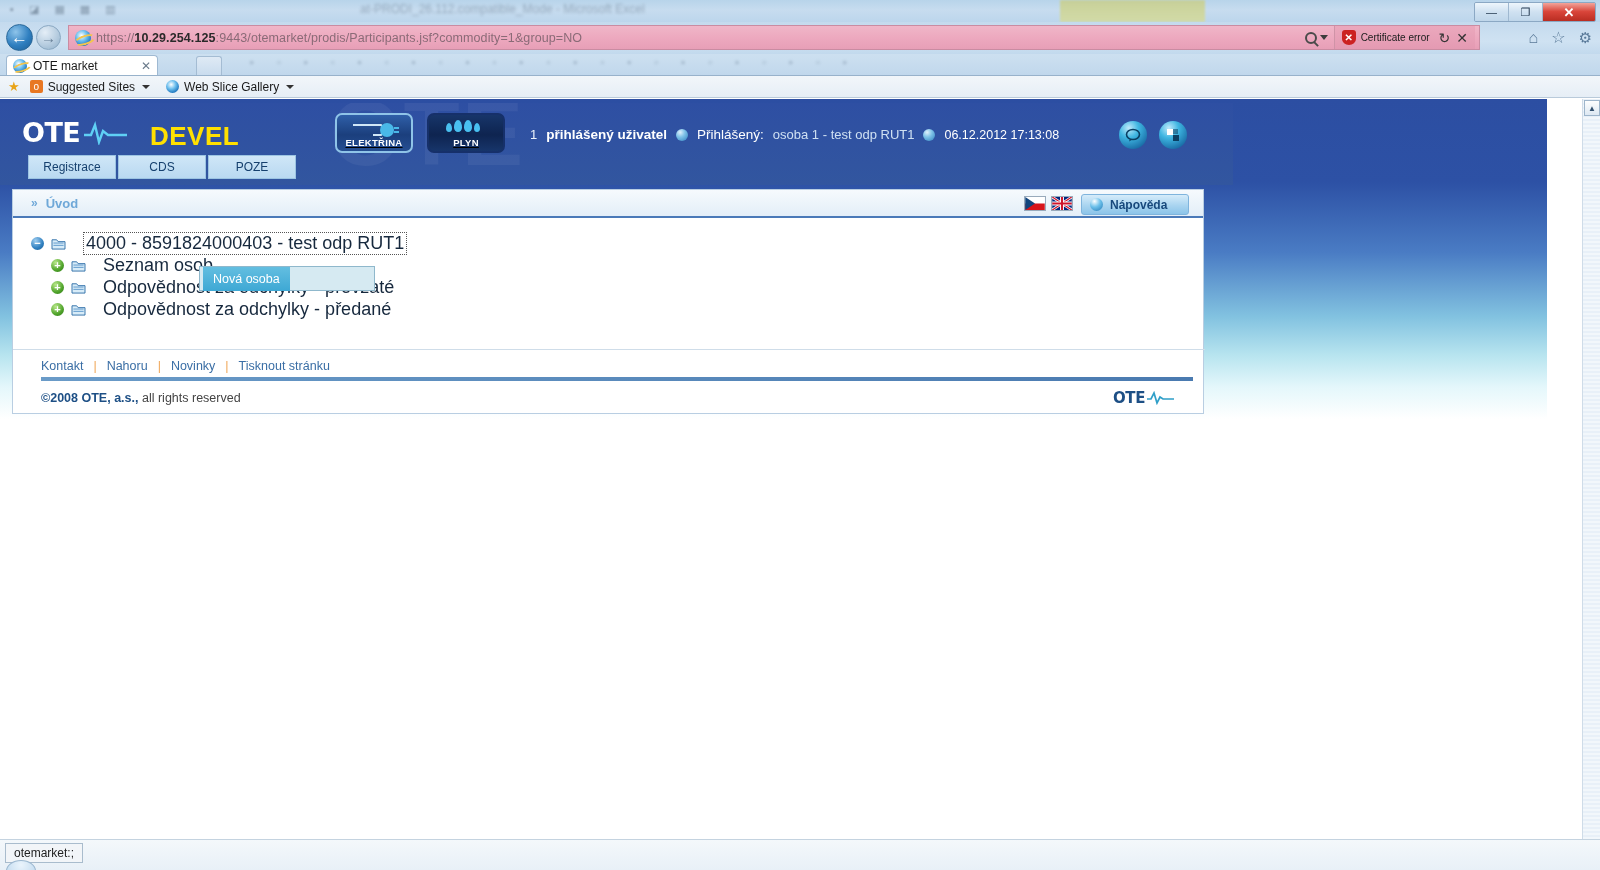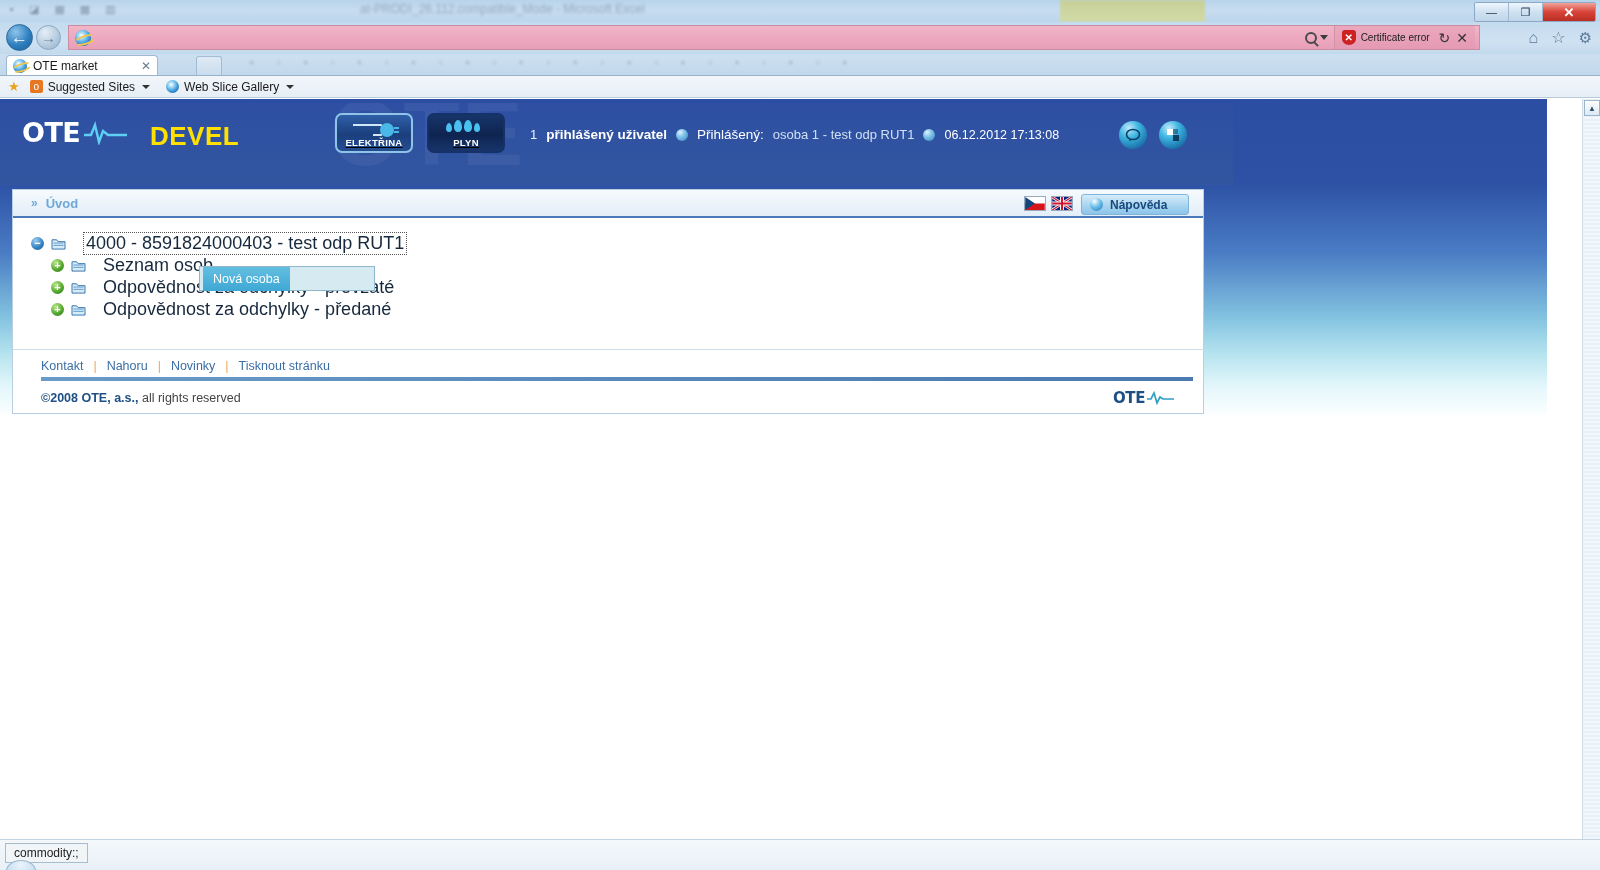--- a/index.html
+++ b/index.html
@@ -358,20 +358,21 @@
       <div class="wc close">✕</div>
     </div>
   </div>
 
   <div class="navrow">
     <div class="navbtn navback">←</div>
     <div class="navbtn navfwd">→</div>
 
     <div class="addrbar">
       <span class="ie-favicon"></span>
+      <span class="urltext"><span class="scheme">https://</span><span class="host">10.29.254.125</span><span class="scheme">:9443/otemarket/prodis/Participants.jsf?commodity=1&amp;group=NO</span></span>
 
       <div class="addr-right">
         <div class="sect">
           <span class="magnifier"></span>
           <span class="caret-dn"></span>
         </div>
         <div class="certerr">
           <span class="shield">✕</span>
           <span class="certtext">Certificate error</span>
           <span class="refresh-x">
@@ -428,20 +429,25 @@
 
         <div class="logo">
           <span class="ote">OTE</span>
           <svg width="46" height="24" viewBox="0 0 46 24">
             <polyline points="1,14 8,14 12,4 16,21 20,10 25,14 44,14" fill="none" stroke="#5fd0f5" stroke-width="2.4"></polyline>
           </svg>
         </div>
 
         <div class="devel">DEVEL</div>
 
+        <div class="navtabs">
+          <div class="navtab">Registrace</div>
+          <div class="navtab">CDS</div>
+          <div class="navtab">POZE</div>
+        </div>
 
         <div class="commodity">
           <div class="cbtn elek">
             <svg class="plug" width="50" height="18" viewBox="0 0 50 18">
               <path d="M2 4 H30 A6 6 0 0 1 30 14 H22" fill="none" stroke="#cfe7f7" stroke-width="2"></path>
               <circle cx="36" cy="9" r="7" fill="#49b8e8"></circle>
               <rect x="43" y="6" width="5" height="2" fill="#49b8e8"></rect>
               <rect x="43" y="10" width="5" height="2" fill="#49b8e8"></rect>
             </svg>
             <span class="clabel">ELEKTŘINA</span>
@@ -572,17 +578,17 @@
           <span class="ft">OTE</span>
           <svg width="28" height="14" viewBox="0 0 28 14">
             <polyline points="0,8 4,8 7,2 10,12 13,6 16,8 27,8" fill="none" stroke="#2f9fc8" stroke-width="1.7"></polyline>
           </svg>
         </div>
       </div>
     </div>
   </div>
 
   <div class="statusbar">
-    <div class="statuschip">commodity:;</div>
+    <div class="statuschip">otemarket:;</div>
     <div class="status-orb"></div>
   </div>
 
 </div>
 
 </body></html>

